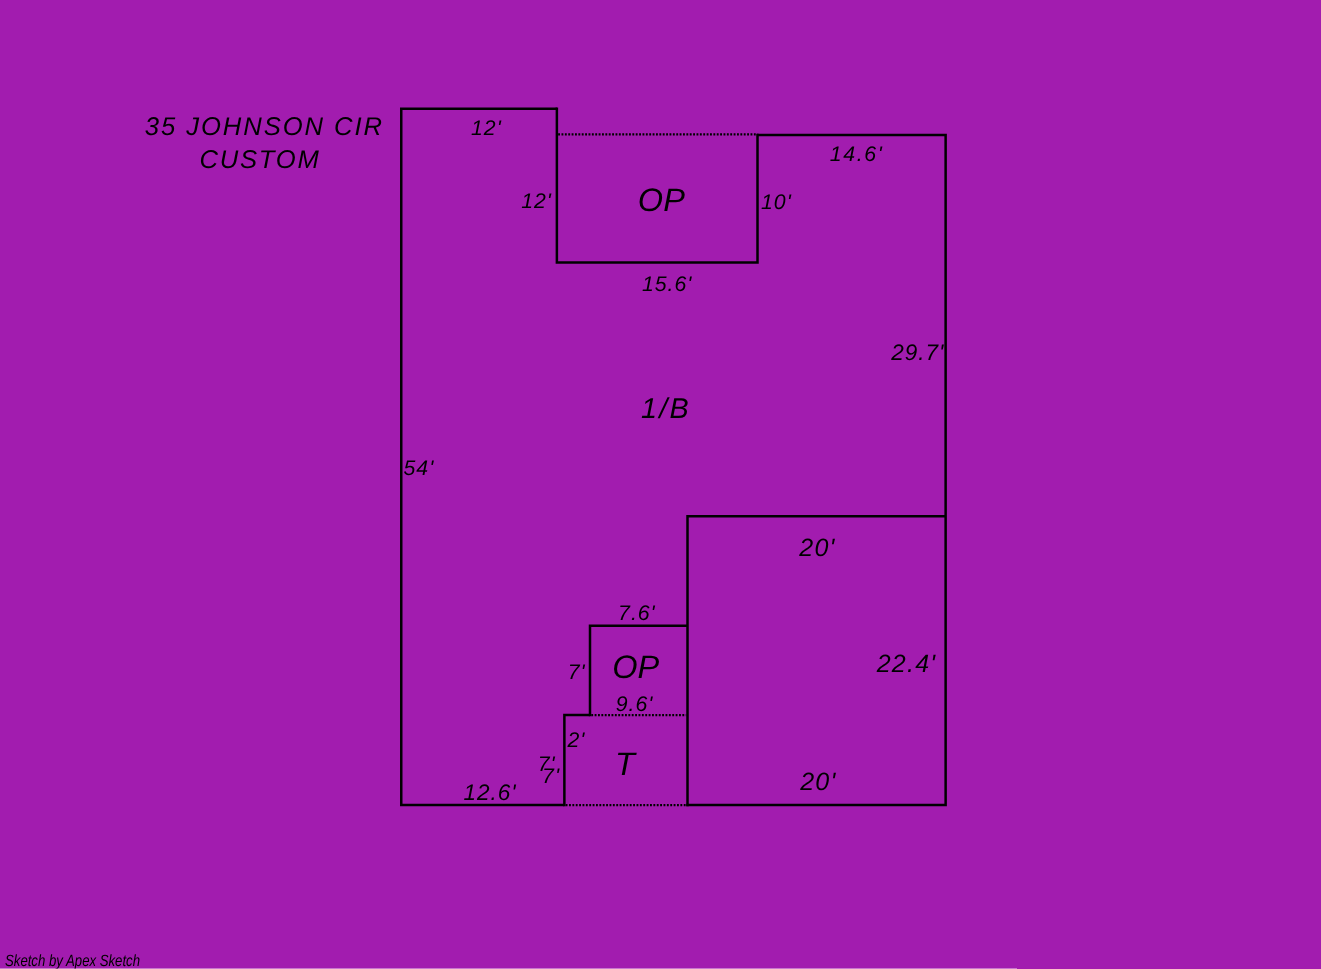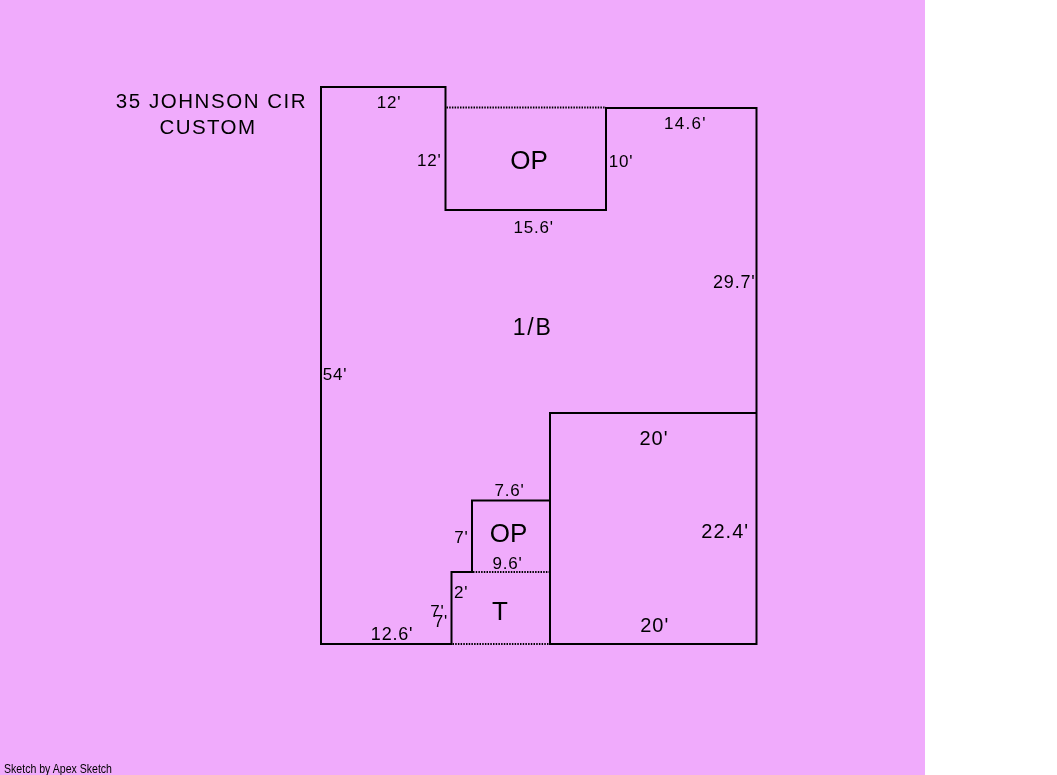--- a/index.html
+++ b/index.html
@@ -1,16 +1,16 @@
 <!DOCTYPE html>
 <html><head>
 <meta charset="utf-8">
 <style>
   html,body{margin:0;padding:0;background:#ffffff;}
-  .wrap{position:relative;width:925px;height:775px;background:#f0abfc;overflow:hidden;}
+  .wrap{position:relative;width:1057px;height:775px;background:#a21caf;overflow:hidden;font-style:italic;}
   svg{position:absolute;left:0;top:0;}
   text{font-family:"Liberation Sans",sans-serif;fill:#000000;}
 </style>
 </head>
 <body>
 <div class="wrap">
 <svg width="1057" height="775" viewBox="0 0 1057 775">
 
   <g fill="none" stroke="#000000" stroke-width="2">
     <polyline points="445.5,87 321,87 321,644 451.5,644"></polyline>

